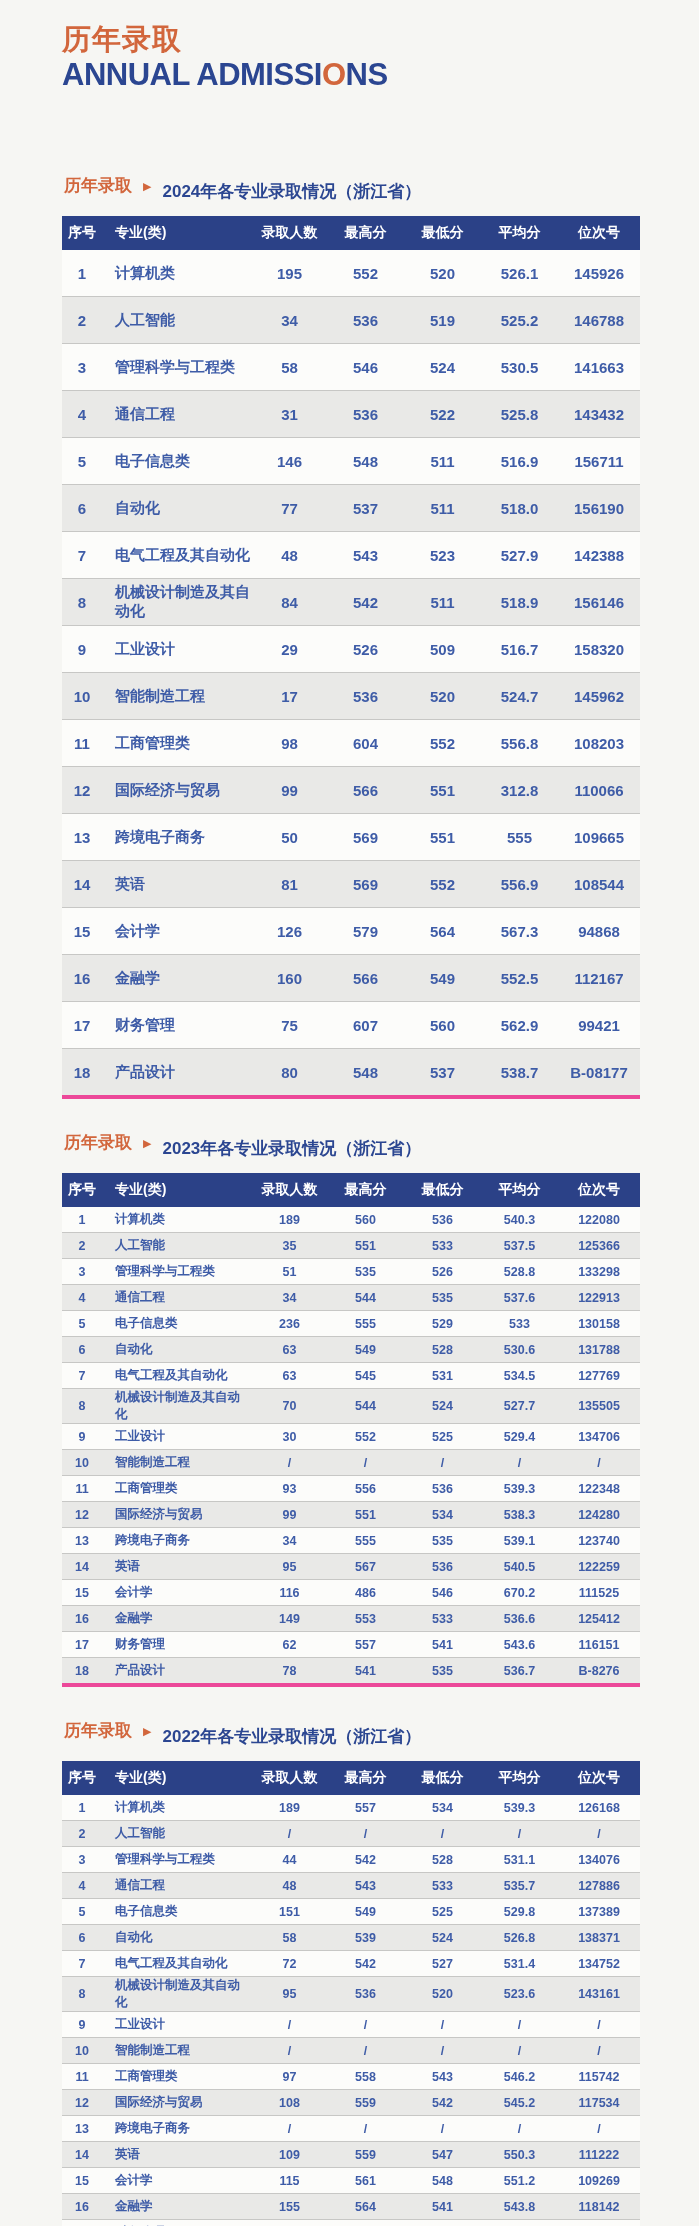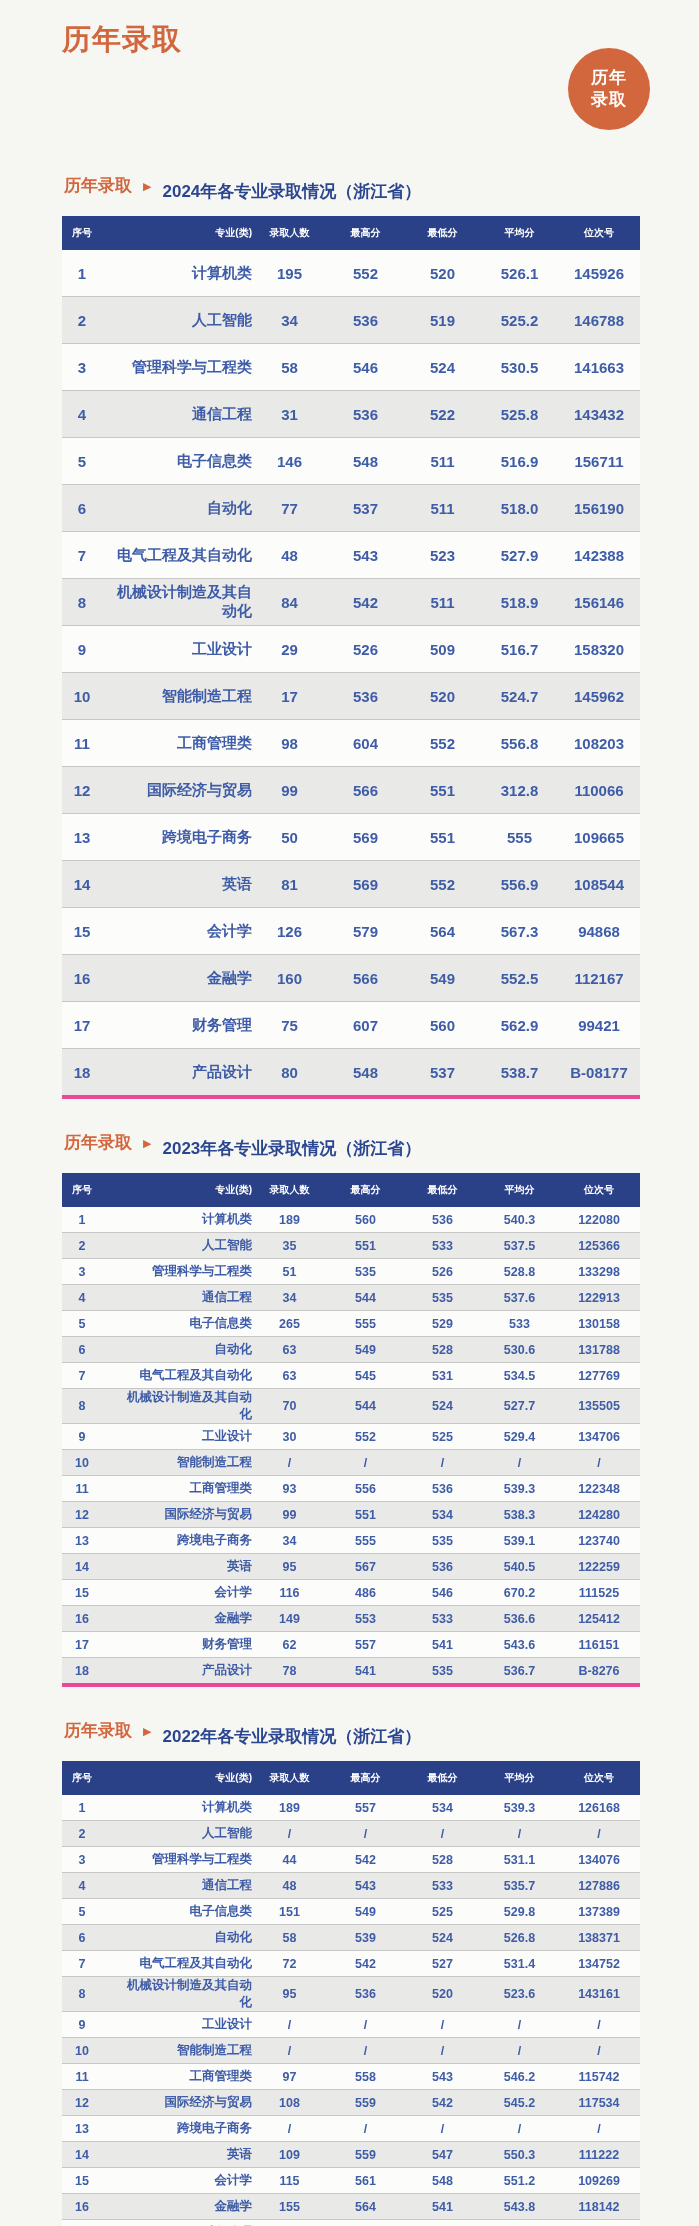--- a/index.html
+++ b/index.html
@@ -83,51 +83,48 @@
   }
   
   table {
     width: 100%;
     border-collapse: collapse;
     table-layout: fixed;
   }
   thead th {
     background: #2B4187;
     color: #ffffff;
-    font-size: 10px;
+    font-size: 14px;
     font-weight: bold;
     height: 34px;
     padding: 0;
   }
   tbody td {
     color: #3E5CA7;
     font-weight: bold;
     padding: 0;
     text-align: center;
   }
   section.large tbody td { height: 46px; font-size: 15px; }
   section.compact tbody td { height: 25px; font-size: 12.5px; }
   tbody tr { border-top: 1px solid #c7c7c5; background: #fcfcfa; }
   tbody tr:first-child { border-top: none; }
   tbody tr:last-child { border-bottom: 4px solid #ec4899; }
   tbody tr:nth-child(even) { background: #e9e9e7; }
   th:nth-child(1), td:nth-child(1) { text-align: center; }
-  th:nth-child(2), td:nth-child(2) { text-align: right; padding-left: 13px; }
+  th:nth-child(2), td:nth-child(2) { text-align: left; padding-left: 13px; }
 </style>
 </head>
 <body>
 
 <div class="page">
 
   <div class="top-header">
     <div class="title-cn">历年录取</div>
-    <div class="badge">
-      <span>历年</span>
-      <span>录取</span>
-    </div>
+    <div class="title-en"><span>ANNUAL ADMISSI</span><span class="accent">O</span><span>NS</span></div>
   </div>
 
   <div id="sections">
   <section class="large first">
     <div class="sec-head">
       <span class="sec-label">历年录取</span>
       <span class="sec-arrow">▶</span>
       <span class="sec-title">2024年各专业录取情况（浙江省）</span>
     </div>
     <table>
@@ -378,21 +375,21 @@
               <td>通信工程</td>
               <td>34</td>
               <td>544</td>
               <td>535</td>
               <td>537.6</td>
               <td>122913</td>
             </tr>
             <tr>
               <td>5</td>
               <td>电子信息类</td>
-              <td>265</td>
+              <td>236</td>
               <td>555</td>
               <td>529</td>
               <td>533</td>
               <td>130158</td>
             </tr>
             <tr>
               <td>6</td>
               <td>自动化</td>
               <td>63</td>
               <td>549</td>

